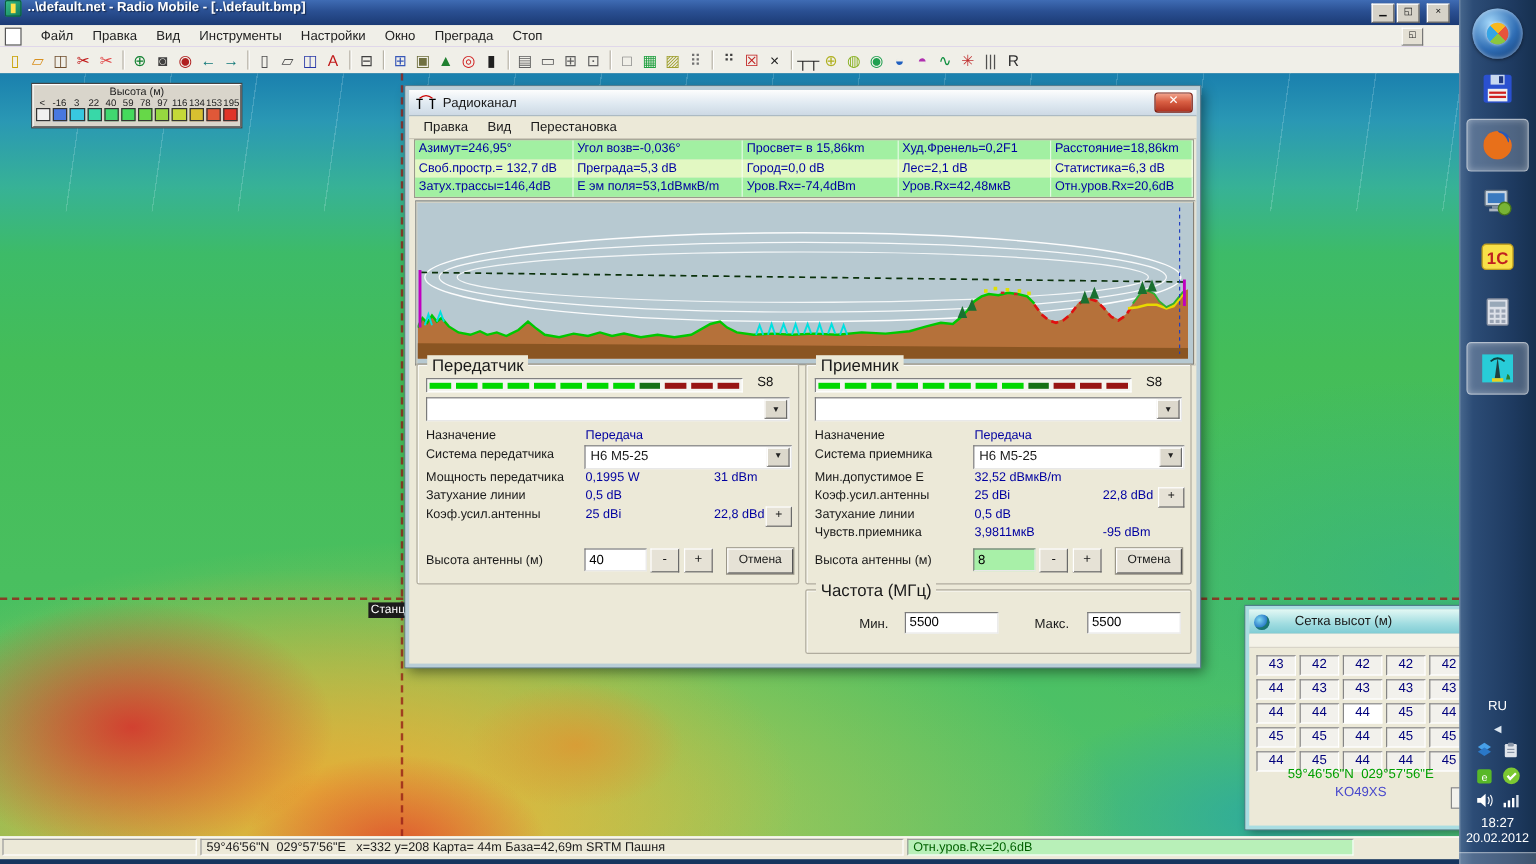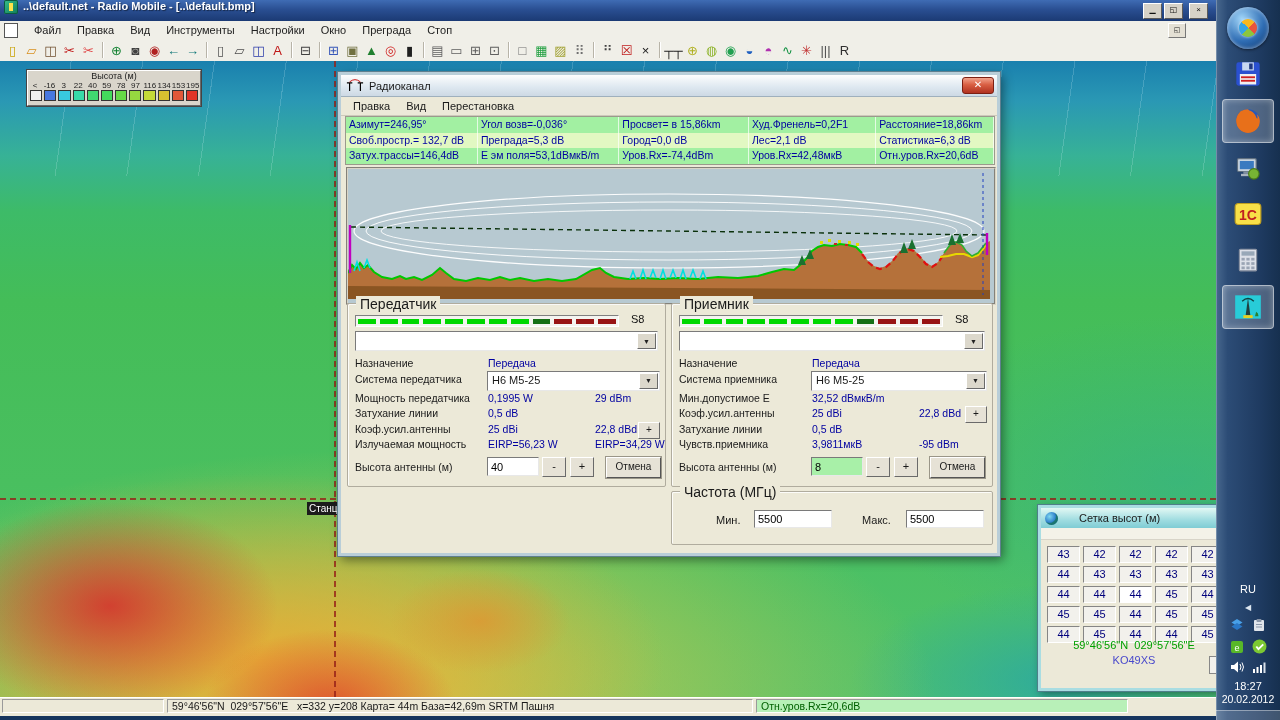--- a/index.html
+++ b/index.html
@@ -468,36 +468,31 @@
               <span class="lab">Назначение</span>
               <span class="v1">Передача</span>
             </div>
             <div class="frow" style="height: 19px;">
               <span class="lab">Система передатчика</span>
               <div class="combo"><span>H6 M5-25</span><span class="drop">▼</span></div>
             </div>
             <div class="frow">
               <span class="lab">Мощность передатчика</span>
               <span class="v1">0,1995 W</span>
-              <span class="v2">29 dBm</span>
+              <span class="v2">31 dBm</span>
             </div>
             <div class="frow">
               <span class="lab">Затухание линии</span>
               <span class="v1">0,5 dB</span>
             </div>
             <div class="frow">
               <span class="lab">Коэф.усил.антенны</span>
               <span class="v1">25 dBi</span>
               <span class="v2">22,8 dBd</span>
               <div class="plusbtn">+</div>
-            </div>
-            <div class="frow">
-              <span class="lab">Излучаемая мощность</span>
-              <span class="v1">EIRP=56,23 W</span>
-              <span class="v2">EIRP=34,29 W</span>
             </div>
           </div>
         <div class="hrow">
           <span class="lab">Высота антенны (м)</span>
           <input value="40" style="">
           <div class="sbtn minus">-</div>
           <div class="sbtn plus">+</div>
           <div class="cancelbtn">Отмена</div>
         </div>
       </div>

